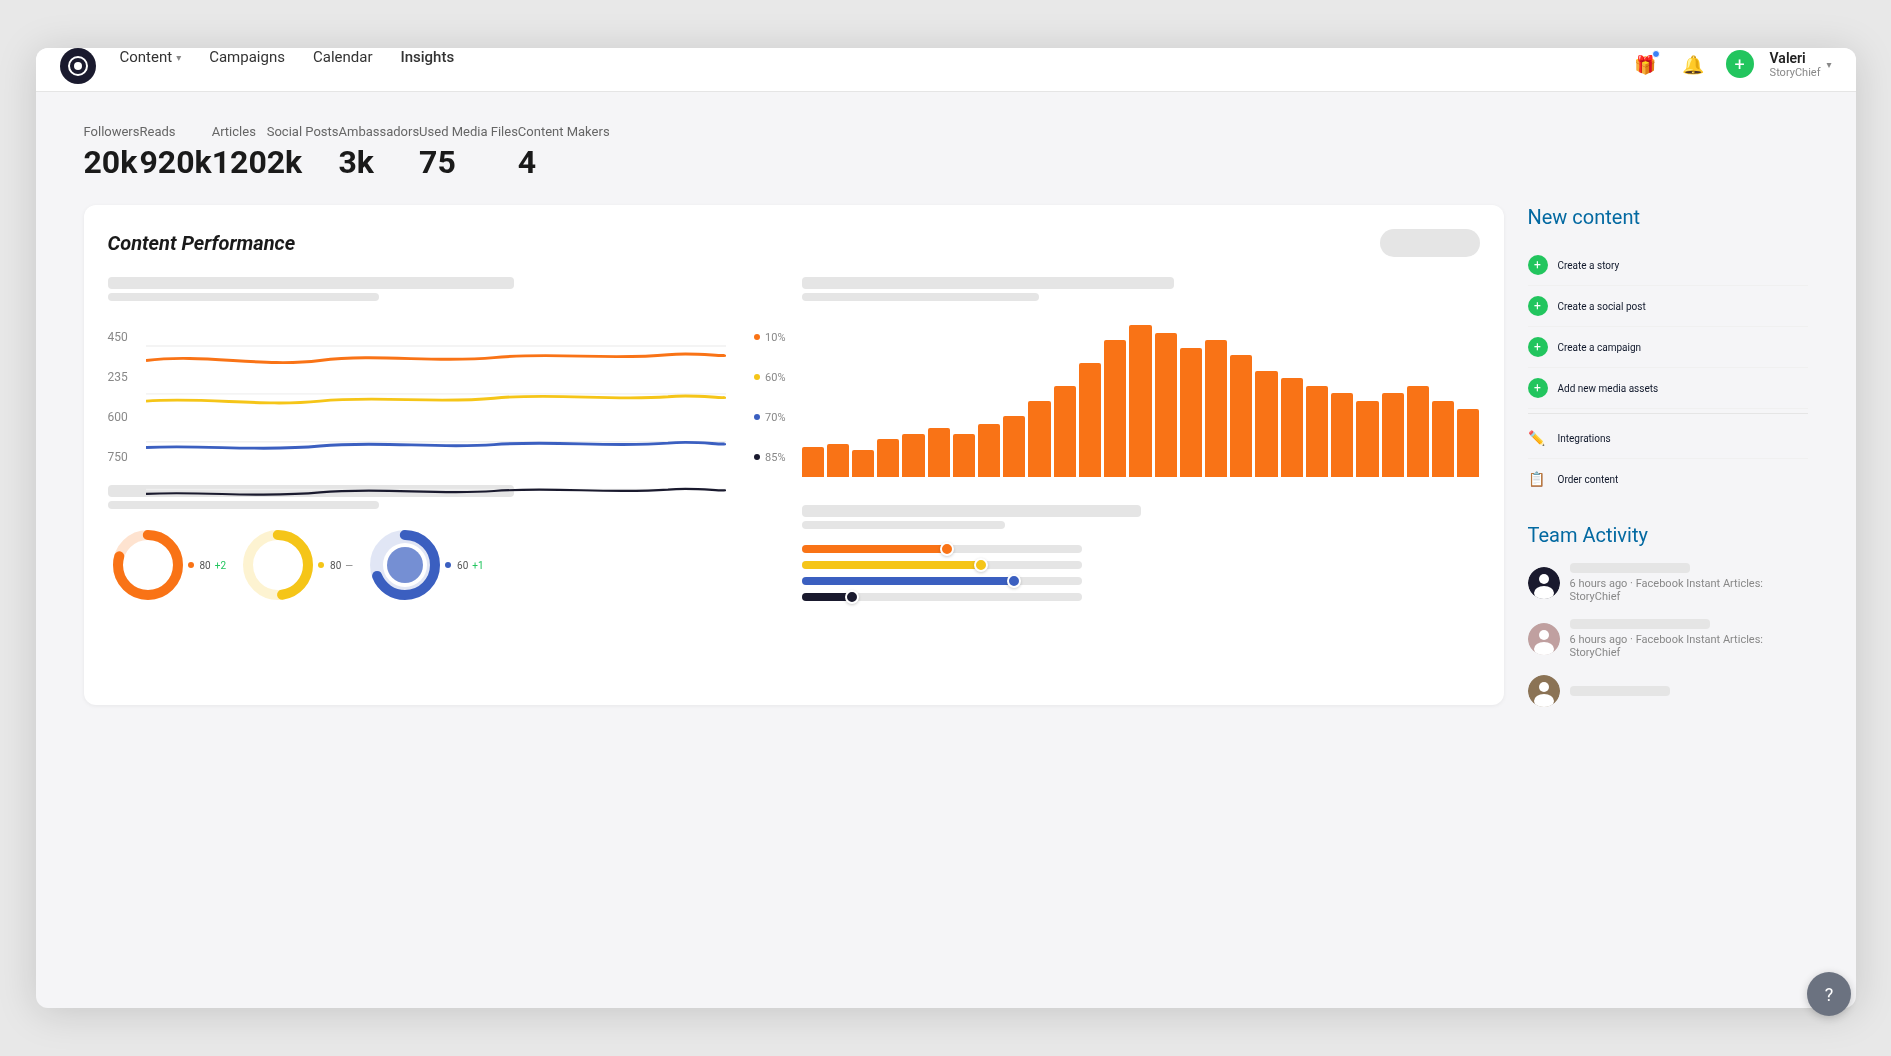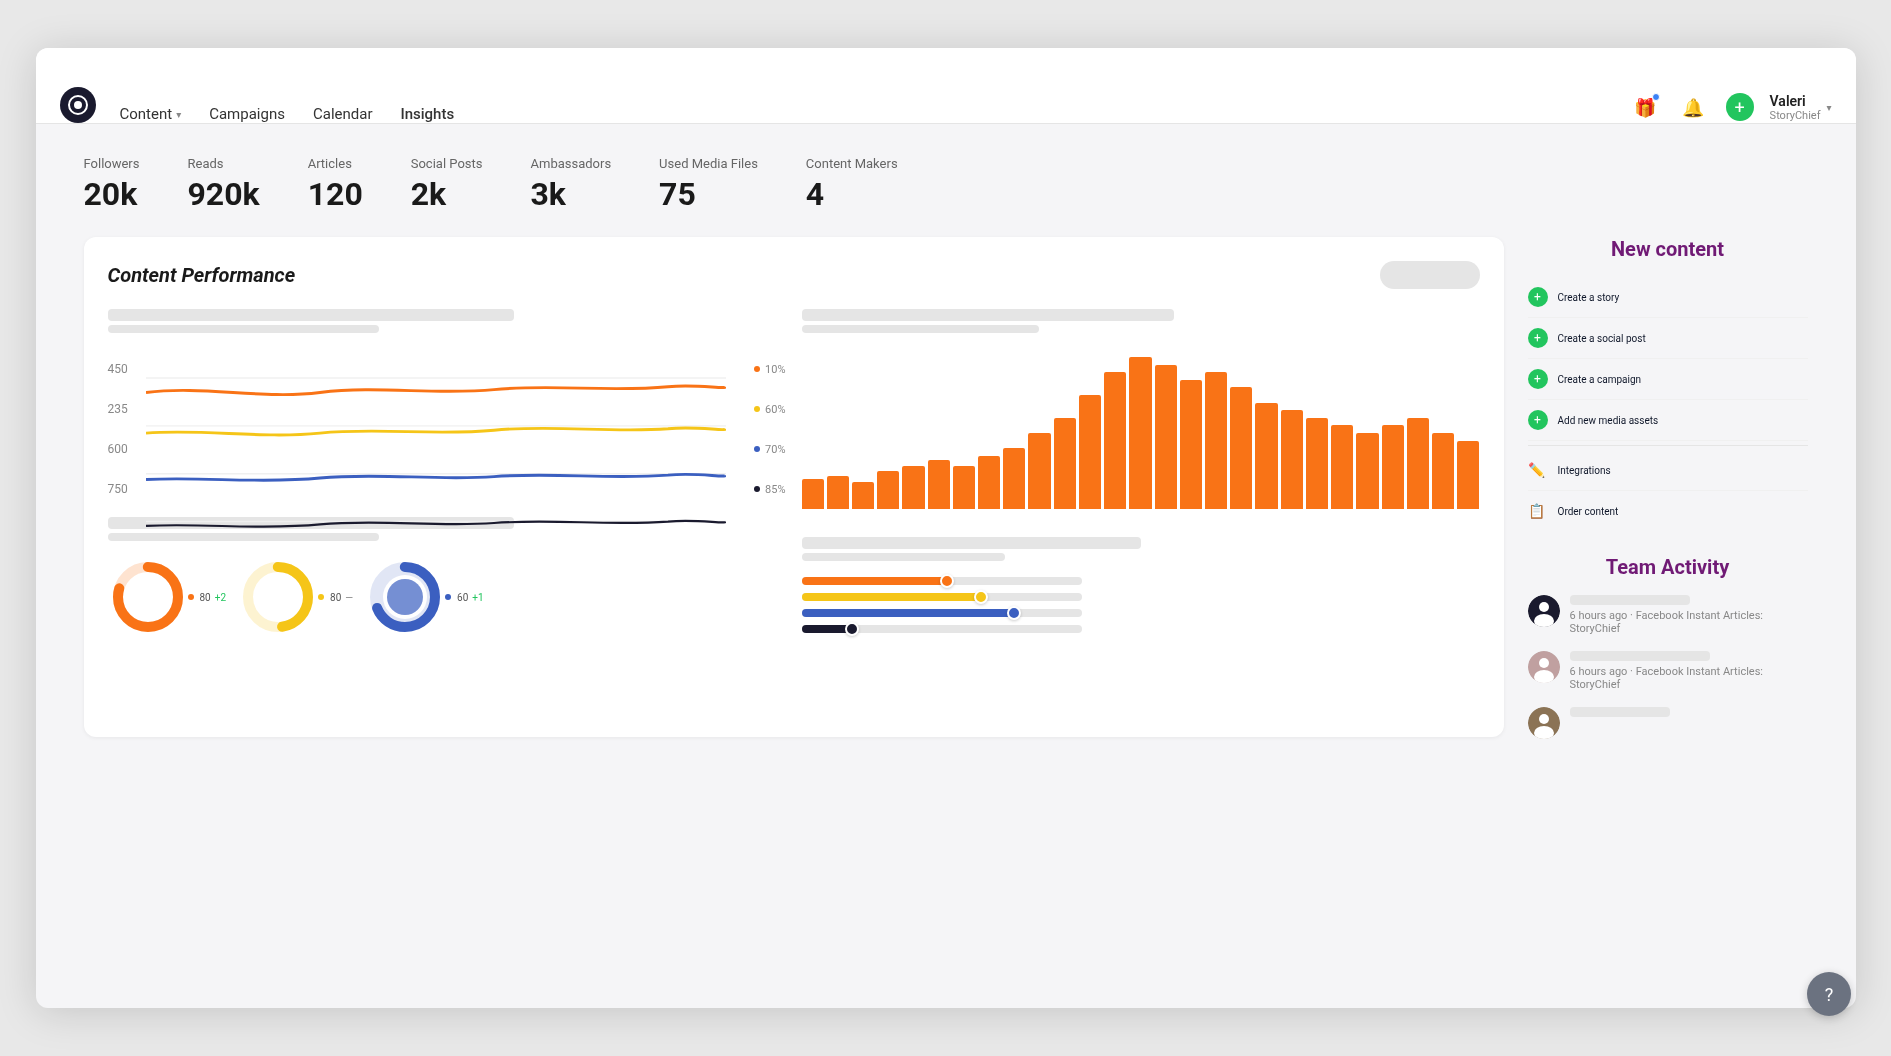--- a/index.html
+++ b/index.html
@@ -18,23 +18,23 @@
       width: 1820px;
       min-height: 960px;
       box-shadow: 0 4px 40px rgba(0,0,0,0.15);
       overflow: hidden;
       position: relative;
     }
     
     .navbar {
       background: #fff;
       border-bottom: 1px solid #e5e5e5;
-      height: 76px;
-      display: flex;
-      align-items: flex-end;
+      height: 44px;
+      display: flex;
+      align-items: flex-start;
       padding: 0 24px;
       gap: 0;
     }
     .nav-logo {
       width: 36px;
       height: 36px;
       background: #1a1a2e;
       border-radius: 50%;
       display: flex; align-items: center; justify-content: center;
       color: white;
@@ -106,21 +106,20 @@
     .greeting {
       font-size: 32px;
       font-weight: 700;
       color: #1a1a1a;
     }
     .greeting-wave { font-size: 32px; }
 
     
     .stats-row {
       display: flex;
-      gap: 48px;
       align-items: flex-start;
     }
     .stat-item {}
     .stat-label {
       font-size: 13px;
       color: #666;
       margin-bottom: 4px;
     }
     .stat-value {
       font-size: 32px;
@@ -318,24 +317,23 @@
       flex-shrink: 0;
       display: flex;
       flex-direction: column;
       gap: 24px;
     }
 
     
     .new-content-section {}
     .section-title {
       font-size: 20px;
-      font-weight: 700;
-      color: #701a75;
+      font-weight: 400;
+      color: #0369a1;
       margin-bottom: 16px;
-      text-align: center;
     }
     .new-content-list {
       display: flex;
       flex-direction: column;
       gap: 0;
     }
     .new-content-item {
       display: flex;
       align-items: center;
       gap: 10px;
@@ -372,21 +370,21 @@
     
     .team-activity-section {}
     .activity-list {
       display: flex;
       flex-direction: column;
       gap: 16px;
     }
     .activity-item {
       display: flex;
       gap: 10px;
-      align-items: flex-start;
+      align-items: center;
     }
     .activity-avatar {
       width: 32px; height: 32px;
       border-radius: 50%;
       overflow: hidden;
       flex-shrink: 0;
       background: #ddd;
       display: flex; align-items: center; justify-content: center;
     }
     .activity-content {

